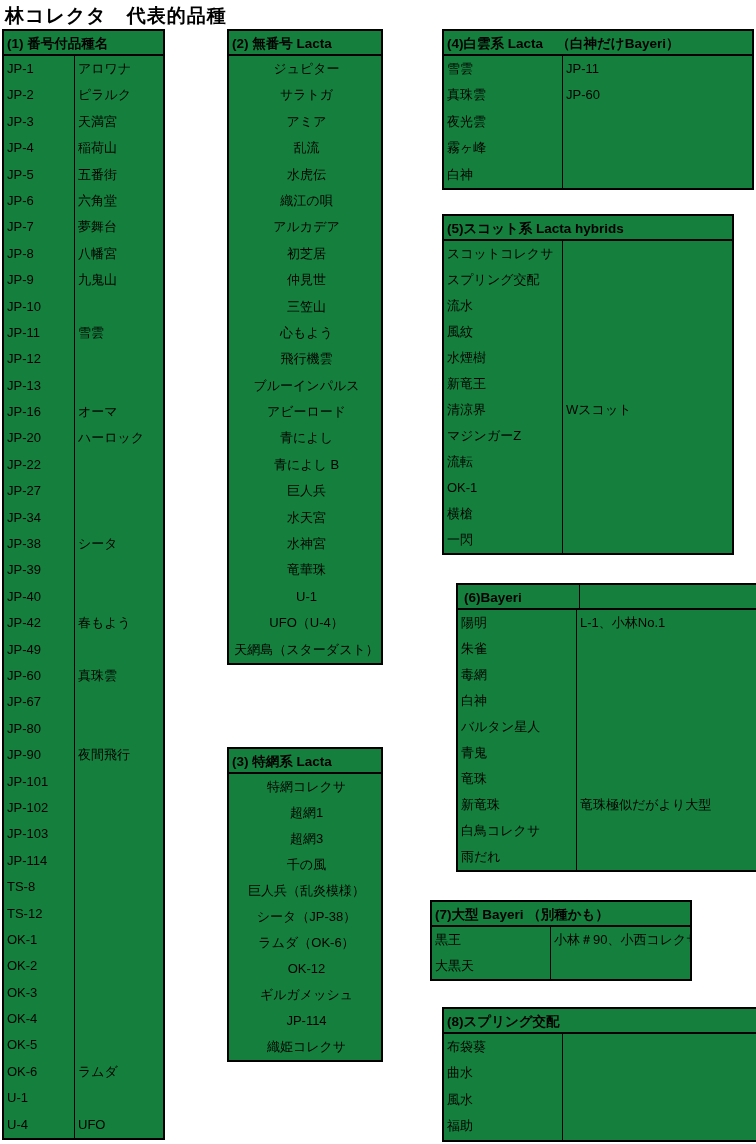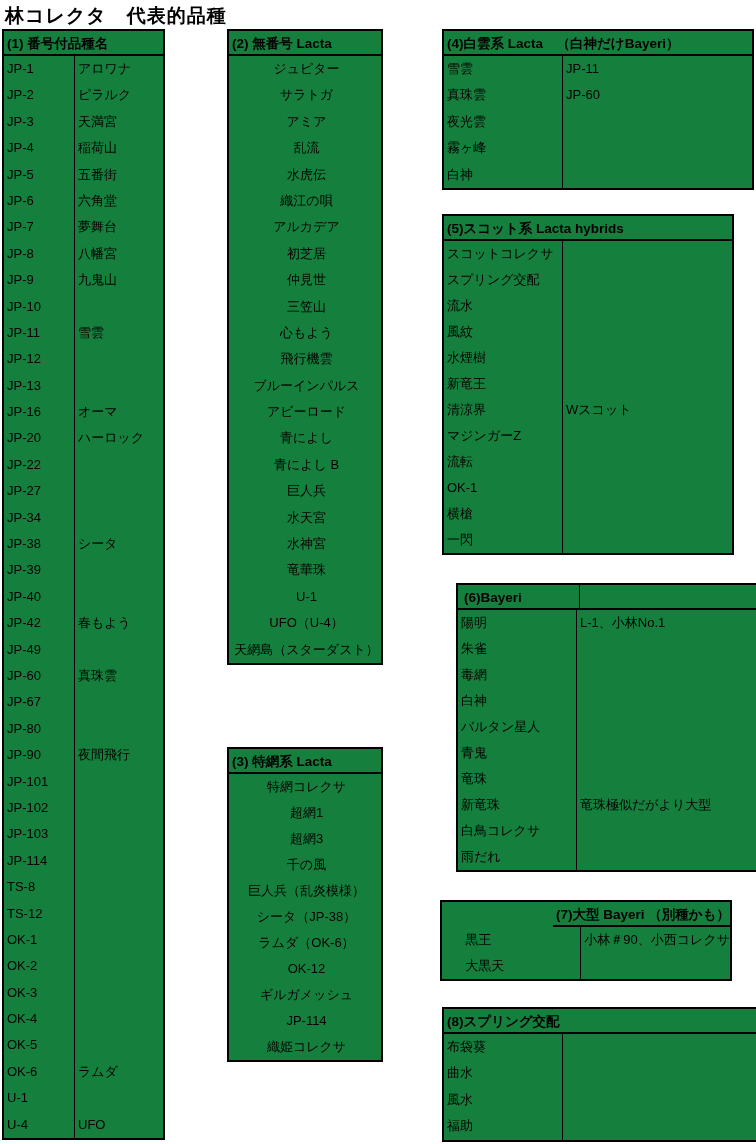--- a/index.html
+++ b/index.html
@@ -31,21 +31,21 @@
   .tbl.two .row .c0{flex:none;width:var(--split);border-right:1px solid #000;}
   .tbl.two .row .c1{flex:1;}
   .tbl.one .row .c0{flex:1;border-right:none;text-align:center;}
 
   #t1{left:2px;top:29px;width:163px;--split:71px;}
   #t2{left:227px;top:29px;width:156px;}
   #t3{left:227px;top:747px;width:156px;--rh:26px;}
   #t4{left:442px;top:29px;width:312px;}
   #t5{left:442px;top:214px;width:292px;--rh:26px;}
   #t6{left:442px;top:583px;width:312px;margin-left:14px;--rh:26px;}
-  #t7{left:440px;top:900px;width:292px;align-items:flex-end;--rh:26px;}
+  #t7{left:430px;top:900px;width:262px;--rh:26px;}
   #t8{left:442px;top:1007px;width:320px;}
 </style>
 </head>
 <body>
 
 <div class="page-title">林コレクタ　代表的品種</div>
 
 <div class="tbl two" id="t1">
   <div class="hdr">(1) 番号付品種名</div>
   <div class="body">

